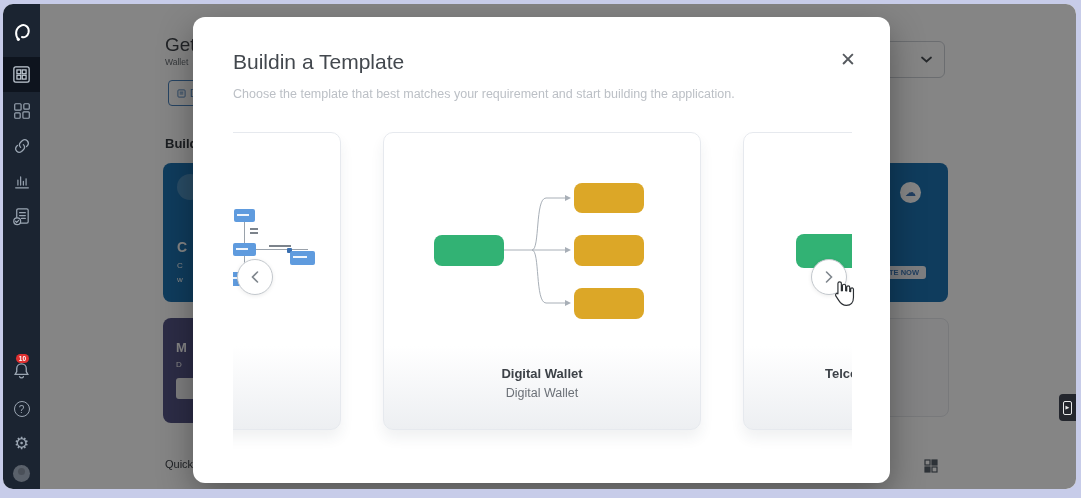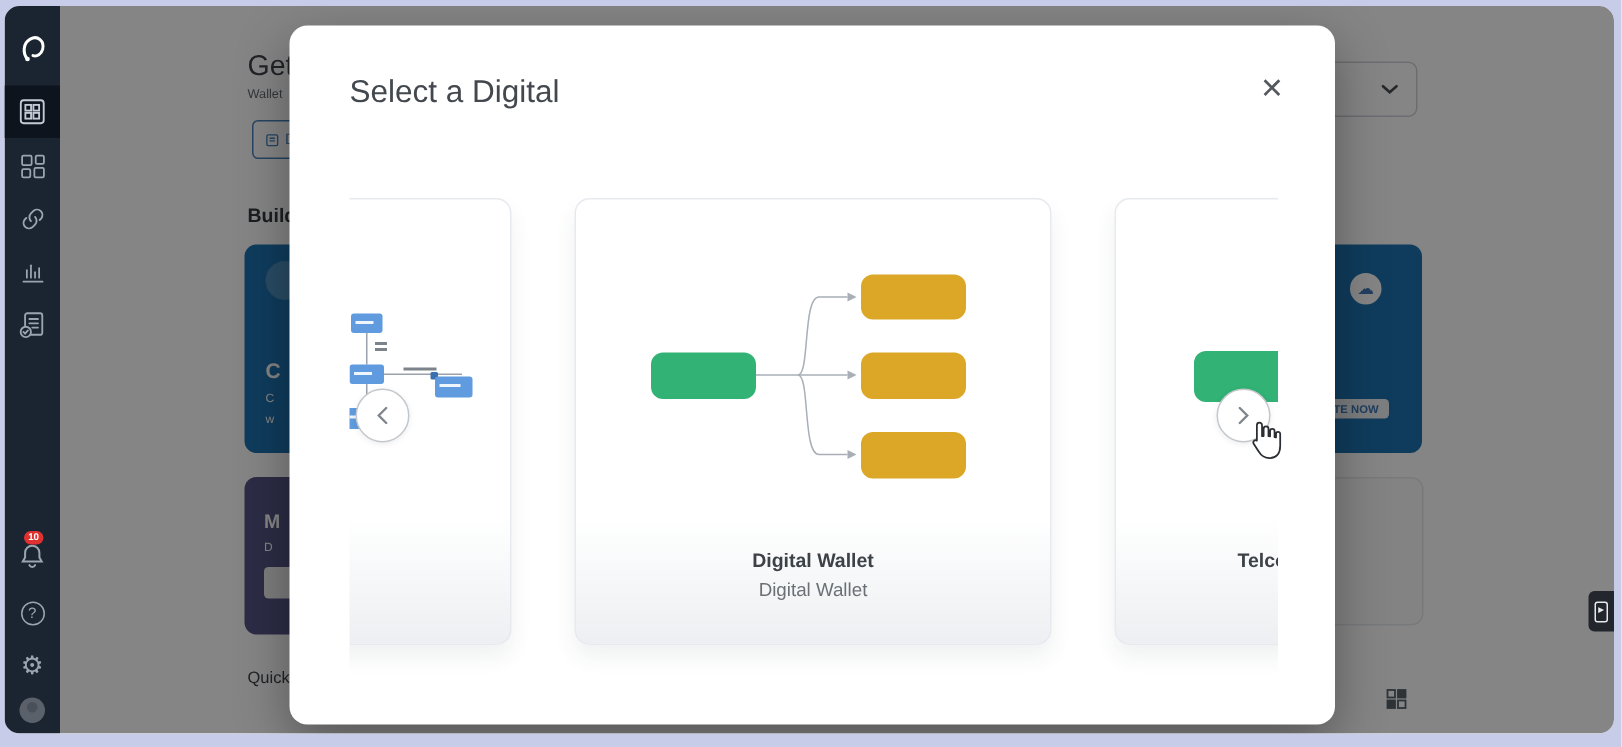--- a/index.html
+++ b/index.html
@@ -189,21 +189,21 @@
       <div style="position:absolute;left:14px;top:98px;font-size:8px;">C</div>
       <div style="position:absolute;left:14px;top:112px;font-size:8px;">w</div>
     </div>
 
     <div class="bg-el bgcard purple" style="left:123px;top:314px;width:75px;height:105px;">
       <div style="position:absolute;left:13px;top:22px;font-size:13px;font-weight:bold;">M</div>
       <div style="position:absolute;left:13px;top:42px;font-size:8px;">D</div>
       <div style="position:absolute;left:13px;top:60px;width:52px;height:21px;background:#f0f1f3;border-radius:3px;"></div>
     </div>
 
-    <div class="bg-el quick-label" style="left:125px;top:442px;">Quick</div>
+    <div class="bg-el quick-label" style="left:125px;top:454px;">Quick</div>
 
     <div class="bg-el dropdown" style="left:818px;top:37px;width:87px;height:37px;">
       <svg style="position:absolute;left:61px;top:13px;" width="13" height="9" viewBox="0 0 13 9" fill="none" stroke="#3a3f45" stroke-width="1.8" stroke-linecap="round">
         <path d="M2 2.5 L6.5 6.5 L11 2.5"></path>
       </svg>
     </div>
 
     <div class="bg-el bgcard blue" style="left:822px;top:159px;width:86px;height:139px;">
       <div class="logo-circle" style="position:absolute;left:38px;top:19px;width:21px;height:21px;">☁</div>
       <div class="mini-btn" style="position:absolute;left:20px;top:103px;width:44px;height:13px;">TE NOW</div>
@@ -223,22 +223,23 @@
     <div class="overlay"></div>
 
     <div class="bg-el widget-tab" style="left:1019px;top:390px;width:17px;height:27px;">
       <div class="widget-phone">
         <span>▶</span>
       </div>
     </div>
   </div>
 
   <div class="modal">
-    <div class="modal-title">Select a Digital</div>
+    <div class="modal-title">Buildin a Template</div>
     <div class="close-btn">✕</div>
+    <div class="modal-sub">Choose the template that best matches your requirement and start building the application.</div>
 
     <div class="carousel">
 
       <div class="tcard" style="left:-210px;">
         <div class="mini-node" style="left:210px;top:76px;width:21px;height:13px;">
             <i></i>
           </div>
         <div class="mini-line" style="left:220px;top:89px;width:1px;height:21px;"></div>
         <div class="mini-label" style="left:226px;top:95px;width:8px;"></div>
         <div class="mini-label" style="left:226px;top:99px;width:8px;"></div>

